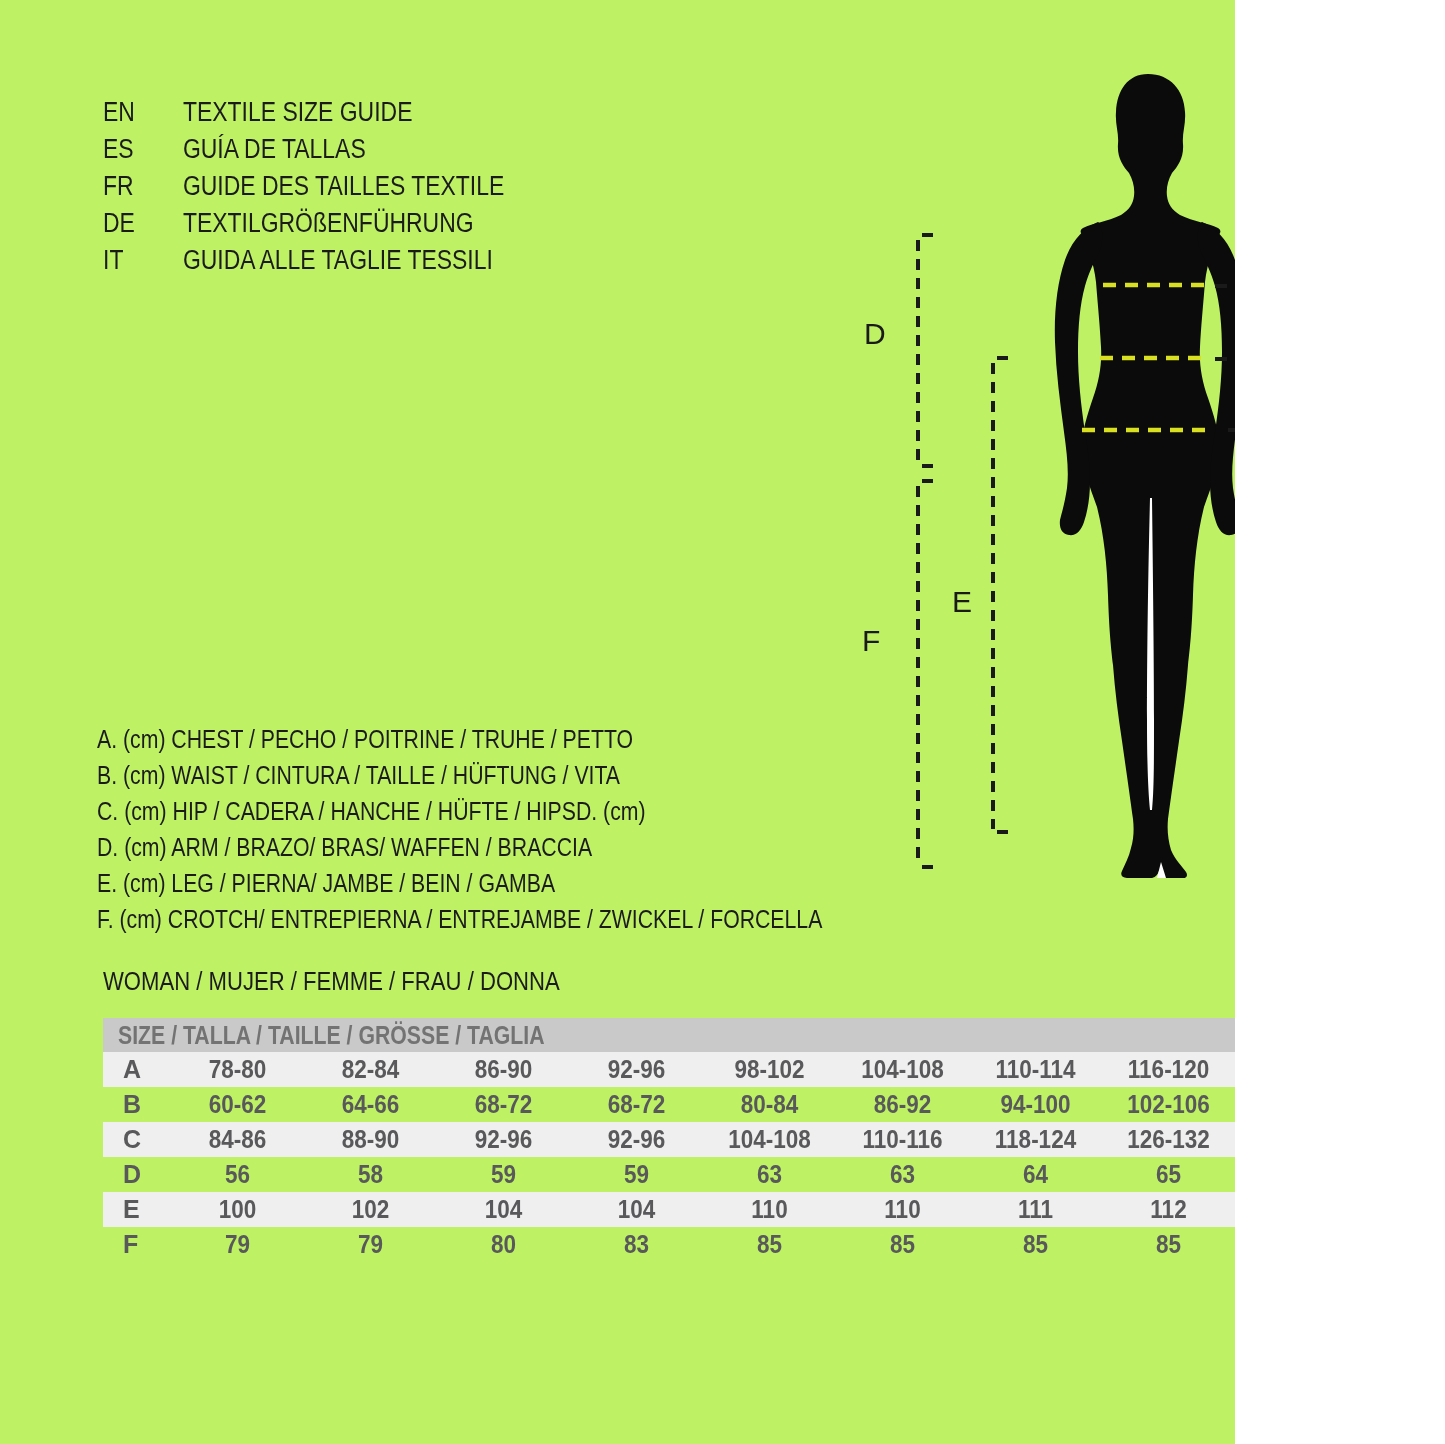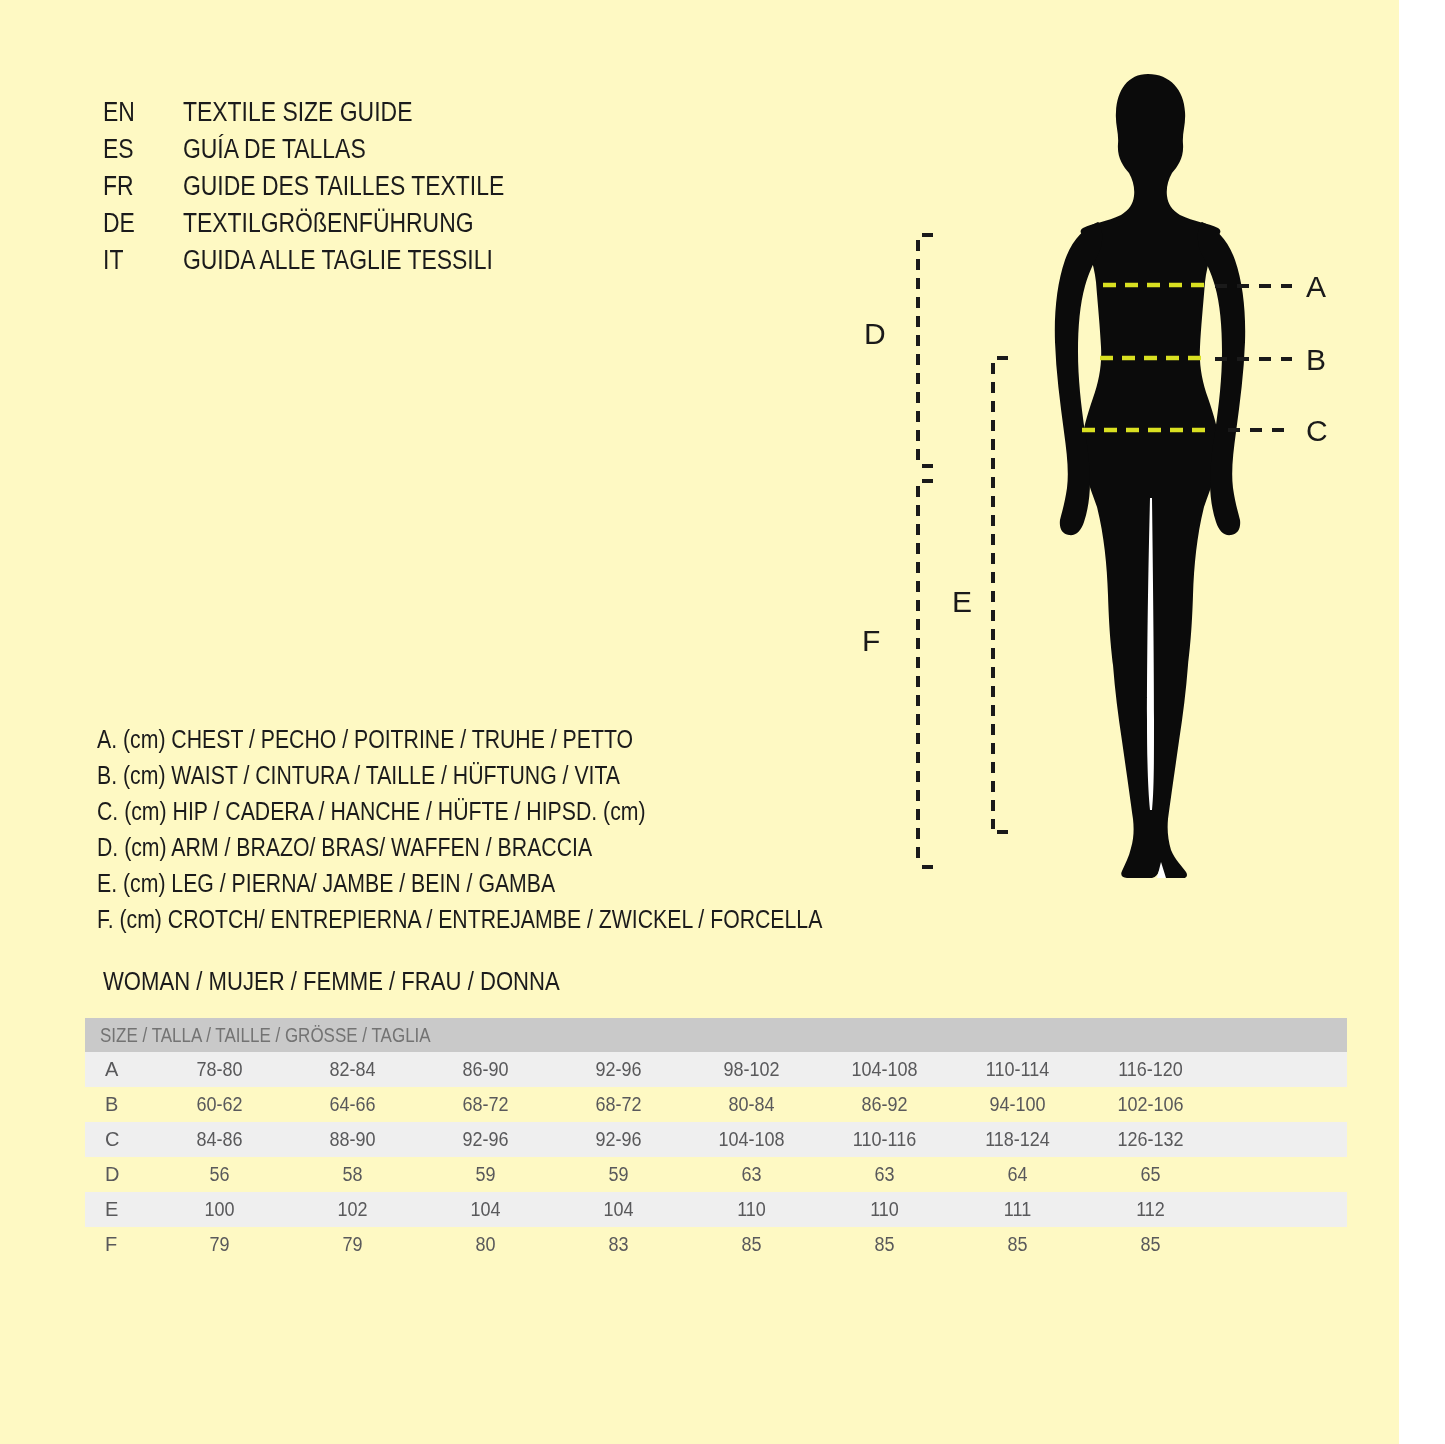--- a/index.html
+++ b/index.html
@@ -1,32 +1,32 @@
 <!DOCTYPE html>
 <html><head>
 <meta charset="utf-8">
 <style>
   html,body{margin:0;padding:0;background:#ffffff;}
-  #page{position:relative;width:1399px;height:1444px;background:#fef9c3;overflow:hidden;
+  #page{position:relative;width:1235px;height:1444px;background:#bef264;overflow:hidden;
         font-family:"Liberation Sans",sans-serif;color:#1b1b1b;}
   .condensed{transform:scaleX(0.85);transform-origin:0 50%;white-space:nowrap;}
 
   
   #lang-list{position:absolute;left:103px;top:94px;font-size:27px;line-height:37px;}
   .lang-row{display:flex;white-space:nowrap;}
   .lang-code{width:94px;flex:0 0 94px;}
 
   
   #legend{position:absolute;left:97px;top:721px;font-size:25px;line-height:36px;}
 
   
   #woman-heading{position:absolute;left:103px;top:966px;font-size:26px;}
 
   
-  #size-table{position:absolute;left:85px;top:1018px;width:1262px;font-size:20px;color:#59595b;}
+  #size-table{position:absolute;left:103px;top:1018px;width:1262px;font-size:25px;color:#59595b;font-weight:bold;}
   #table-header-bar{height:34px;background:#c9c9c9;color:#737373;display:flex;align-items:center;padding-left:15px;box-sizing:border-box;}
   .t-row{display:grid;grid-template-columns:68px repeat(8,133px) 1fr;height:35px;align-items:center;}
   .t-row.stripe{background:#efefef;}
   .t-cell{text-align:center;transform:scaleX(0.9);transform-origin:50% 50%;}
   .t-label{text-align:left;padding-left:20px;transform:none;}
 
   
   #figure-wrap{position:absolute;left:850px;top:60px;width:495px;height:830px;}
   #figure-wrap svg{display:block;}
   svg text{font-family:"Liberation Sans",sans-serif;font-size:30px;fill:#1a1a1a;}

